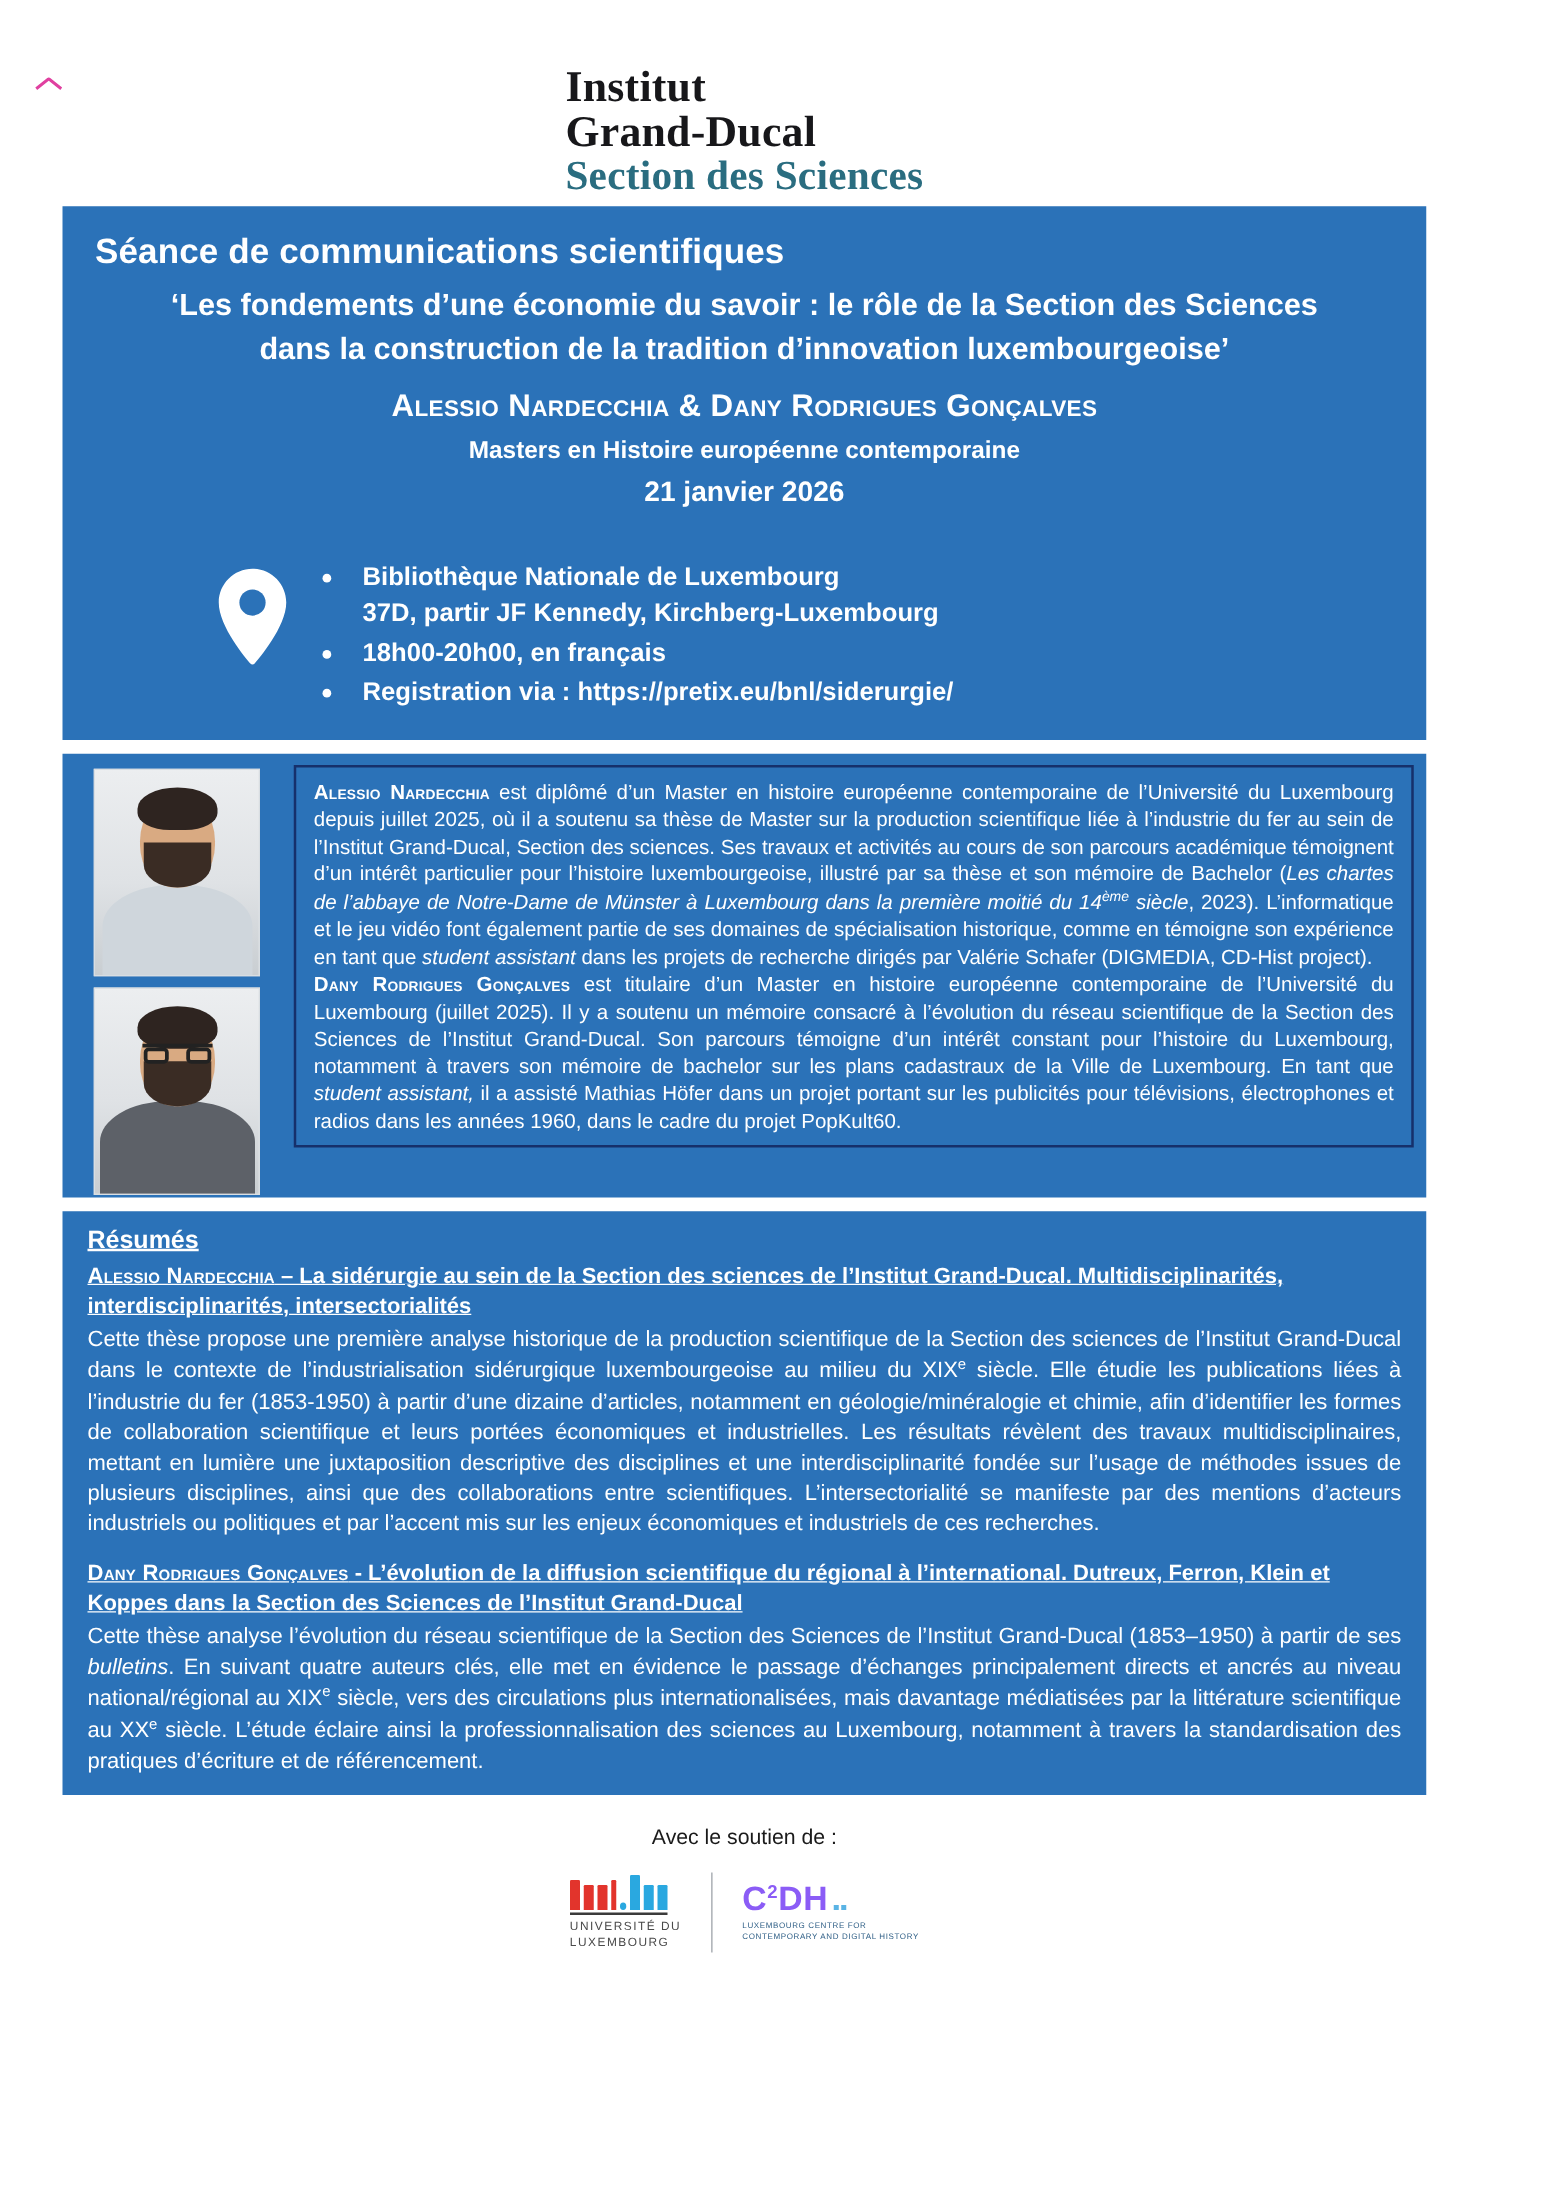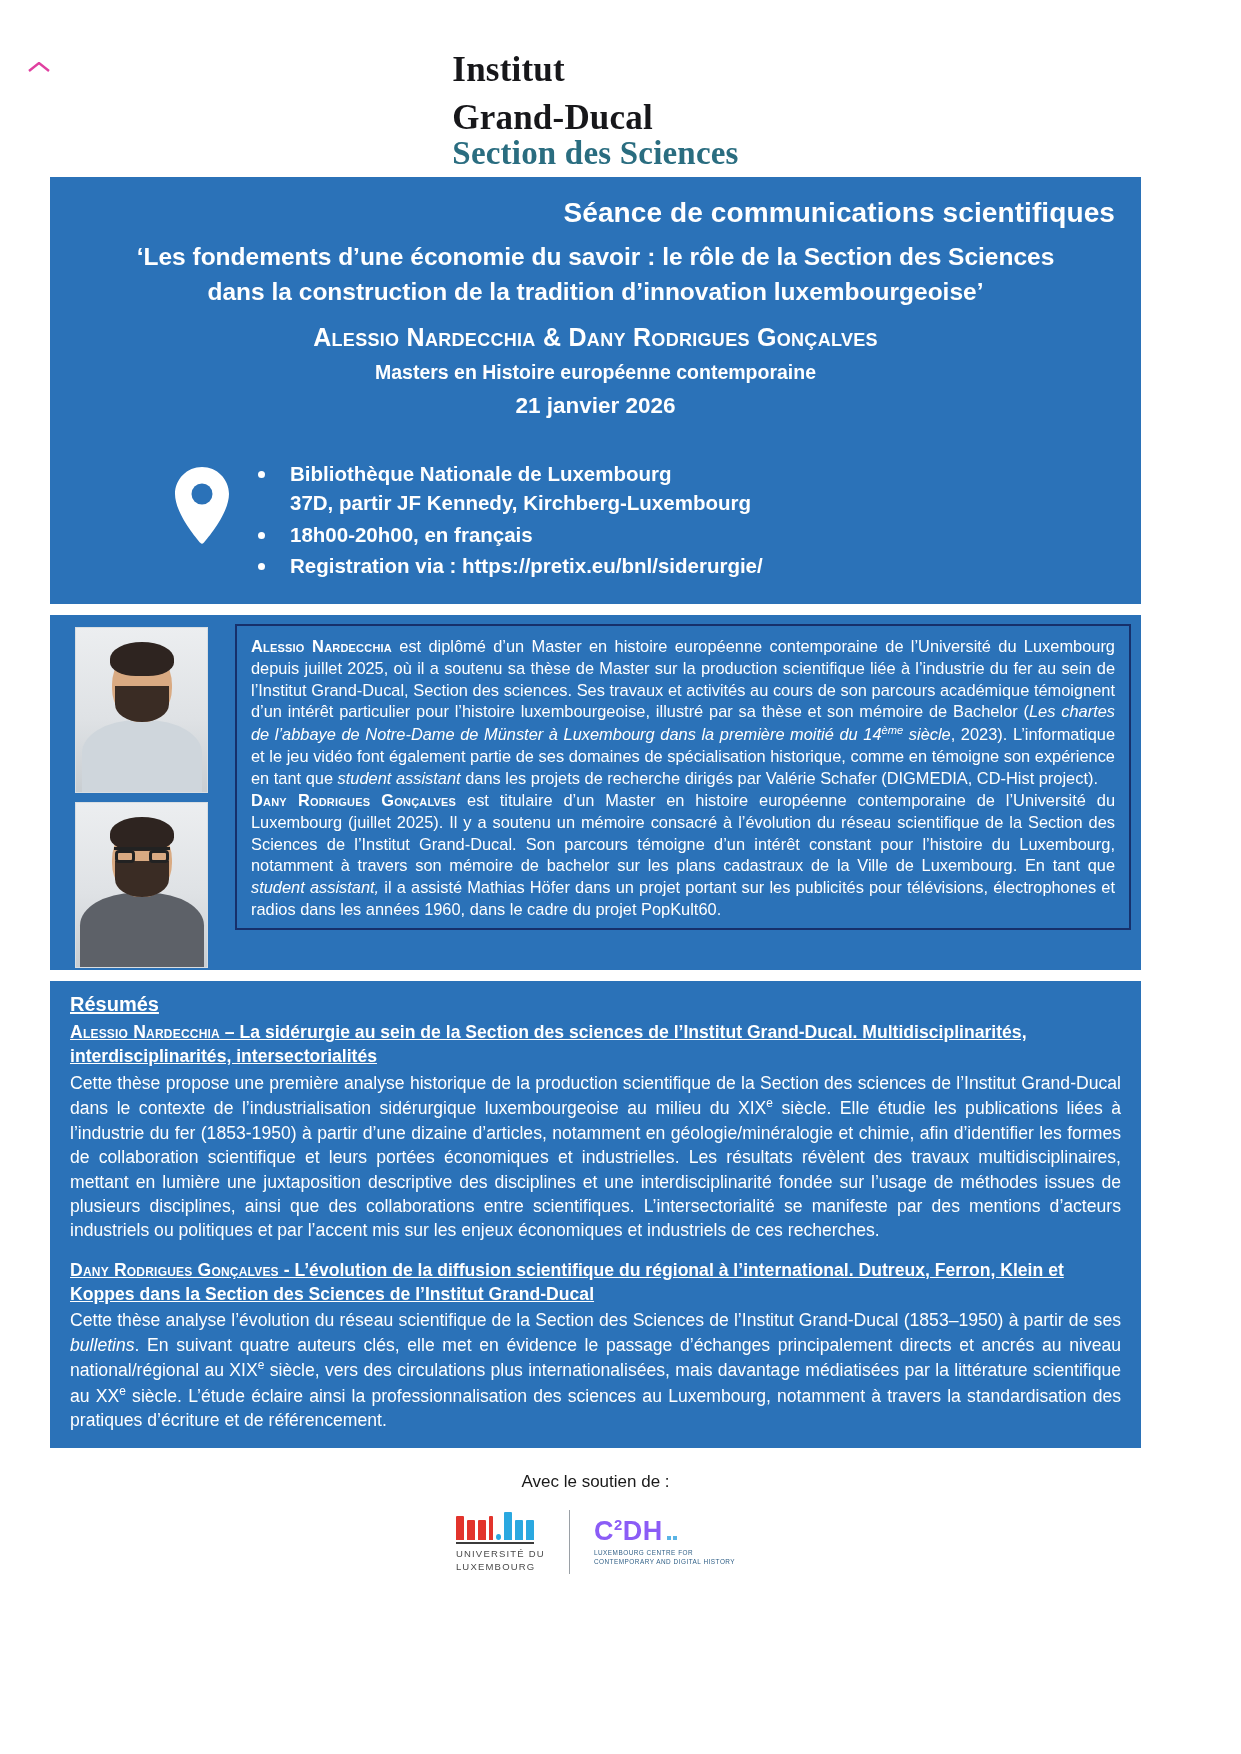--- a/index.html
+++ b/index.html
@@ -39,21 +39,21 @@
   }
   .igd-logo .l1,
   .igd-logo .l2 {
     font-family: "Liberation Serif", serif;
     font-size: 35px;
     font-weight: 700;
     color: #17171a;
     letter-spacing: 0.2px;
     display: block;
   }
-  .igd-logo .l2 { margin-top: 12px; }
+  .igd-logo .l2 { margin-top: 0; }
   .igd-logo .l3 {
     font-family: Liberation Serif, serif;
     font-size: 33px;
     font-weight: 700;
     color: #2a6d80;
     display: block;
     margin-top: 2px;
     letter-spacing: 0.2px;
   }
 
@@ -64,21 +64,21 @@
     margin: 0 50px;
     box-sizing: border-box;
   }
 
   
   .title-panel {
     padding: 14px 26px 22px 26px;
     margin-bottom: 11px;
   }
   .title-main {
-    text-align: right;
+    text-align: left;
     font-size: 28px;
     font-weight: 700;
     letter-spacing: 0.1px;
     margin: 6px 0 10px 0;
   }
   .title-sub {
     text-align: center;
     font-size: 24.5px;
     font-weight: 700;
     line-height: 1.43;

